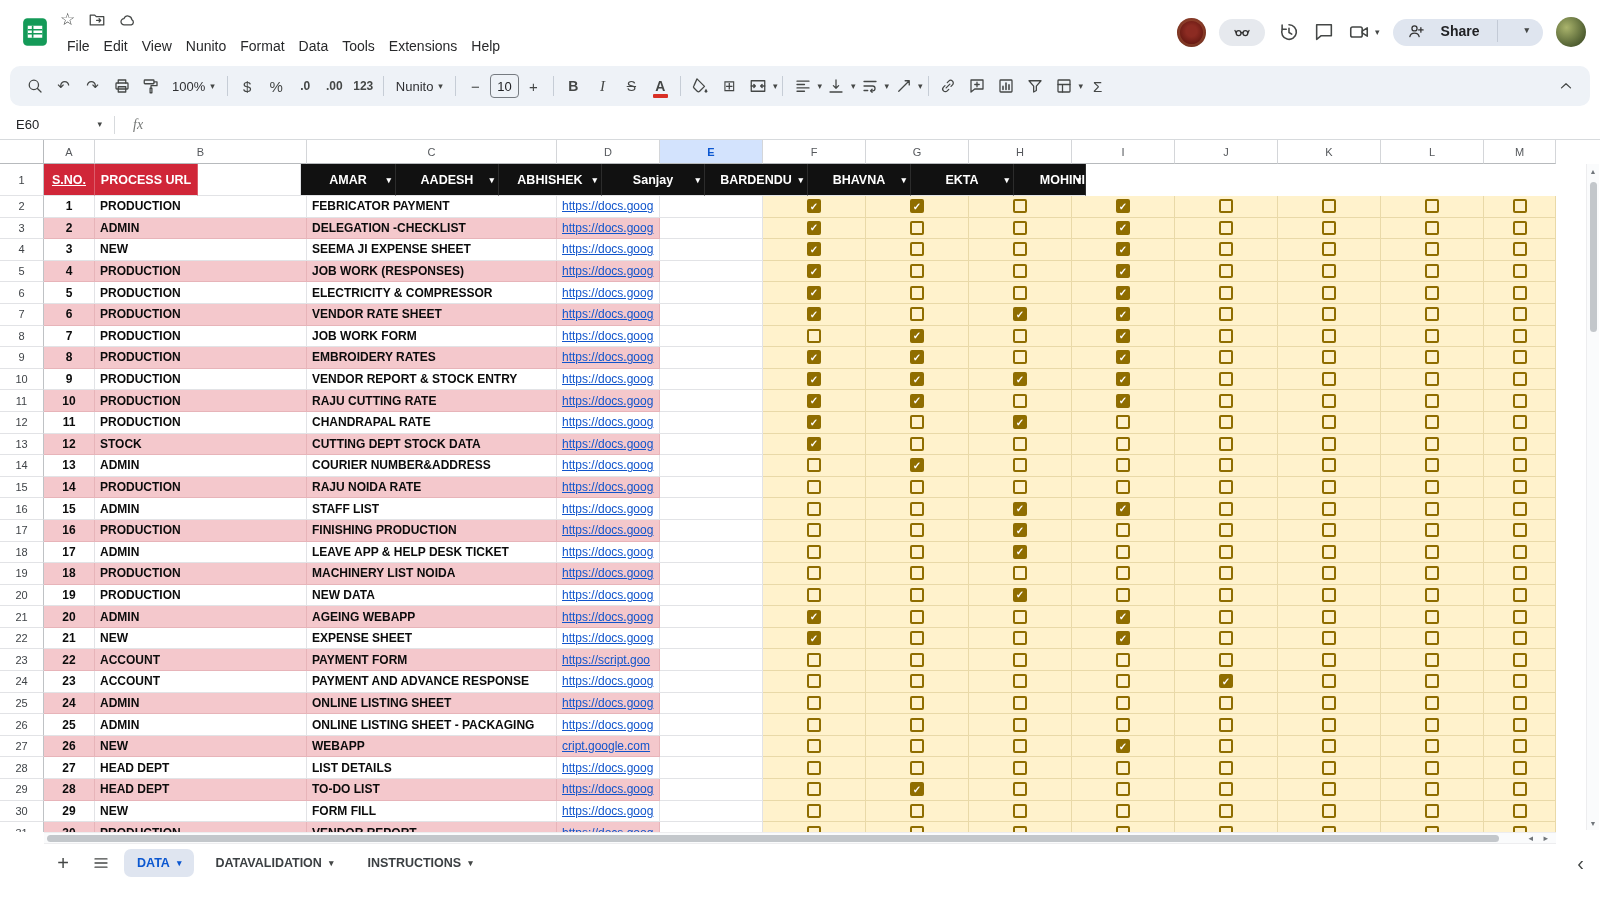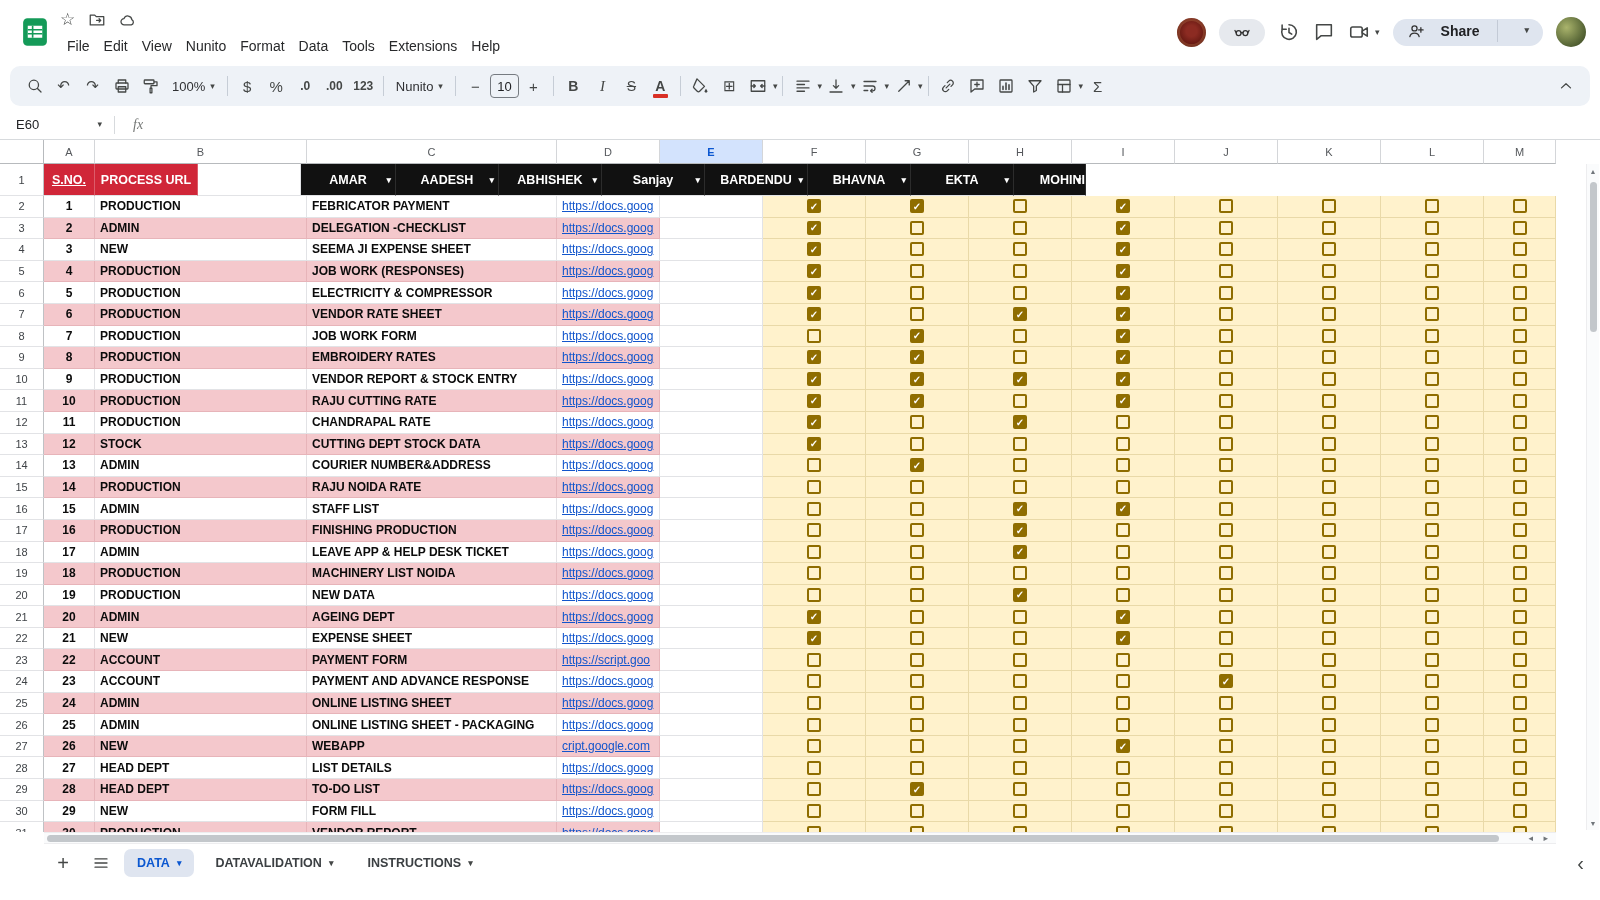--- a/index.html
+++ b/index.html
@@ -1013,21 +1013,21 @@
           <div class="cb"></div>
         </div>
         <div class="cell cream" style="width: 72px;">
           <div class="cb"></div>
         </div>
       </div>
       <div class="row">
         <div class="cell rownum">21</div>
         <div class="cell sno pink" style="width: 51px;">20</div>
         <div class="cell txt pink" style="width: 212px;">ADMIN</div>
-        <div class="cell txt pink" style="width: 250px;">AGEING DEPT</div>
+        <div class="cell txt pink" style="width: 250px;">AGEING WEBAPP</div>
         <div class="cell urlc pink" style="width: 103px;">
           <a class="lnk" href="#">https://docs.goog</a>
         </div>
         <div class="cell" style="width: 103px;"></div>
         <div class="cell cream" style="width: 103px;">
           <div class="cb on">✓</div>
         </div>
         <div class="cell cream" style="width: 103px;">
           <div class="cb"></div>
         </div>

